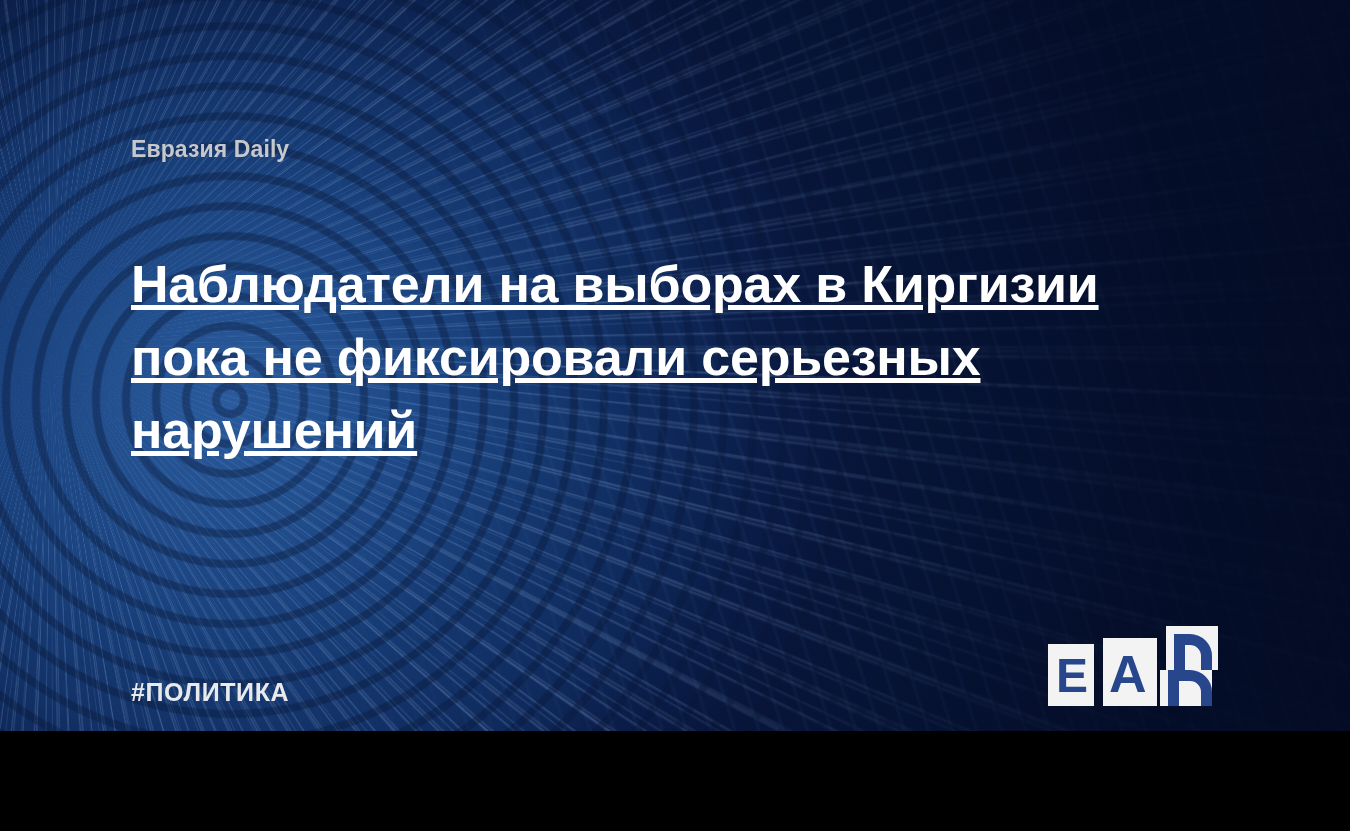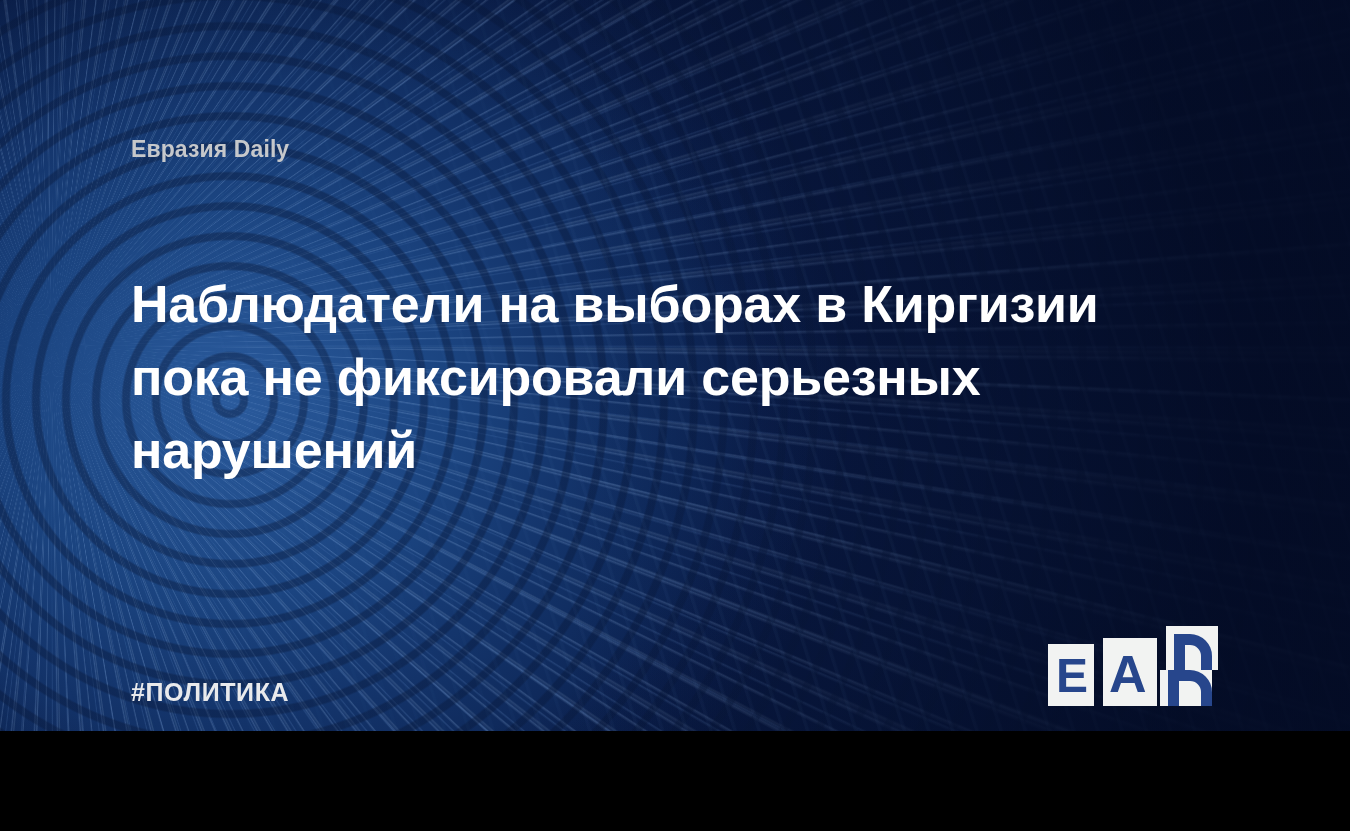--- a/index.html
+++ b/index.html
@@ -119,28 +119,29 @@
     font-size: 23px;
     font-weight: bold;
     color: #c6c8cb;
     letter-spacing: 0.1px;
     white-space: nowrap;
   }
 
   .headline {
     position: absolute;
     left: 131px;
-    top: 268px;
+    top: 248px;
     width: 1010px;
     margin: 0;
     font-size: 52px;
     font-weight: bold;
     line-height: 73px;
     color: #ffffff;
     letter-spacing: -0.2px;
+    text-decoration: underline;
   }
 
   .category {
     position: absolute;
     left: 131px;
     top: 678px;
     font-size: 25px;
     font-weight: bold;
     color: #e9eaec;
     letter-spacing: 0.6px;

